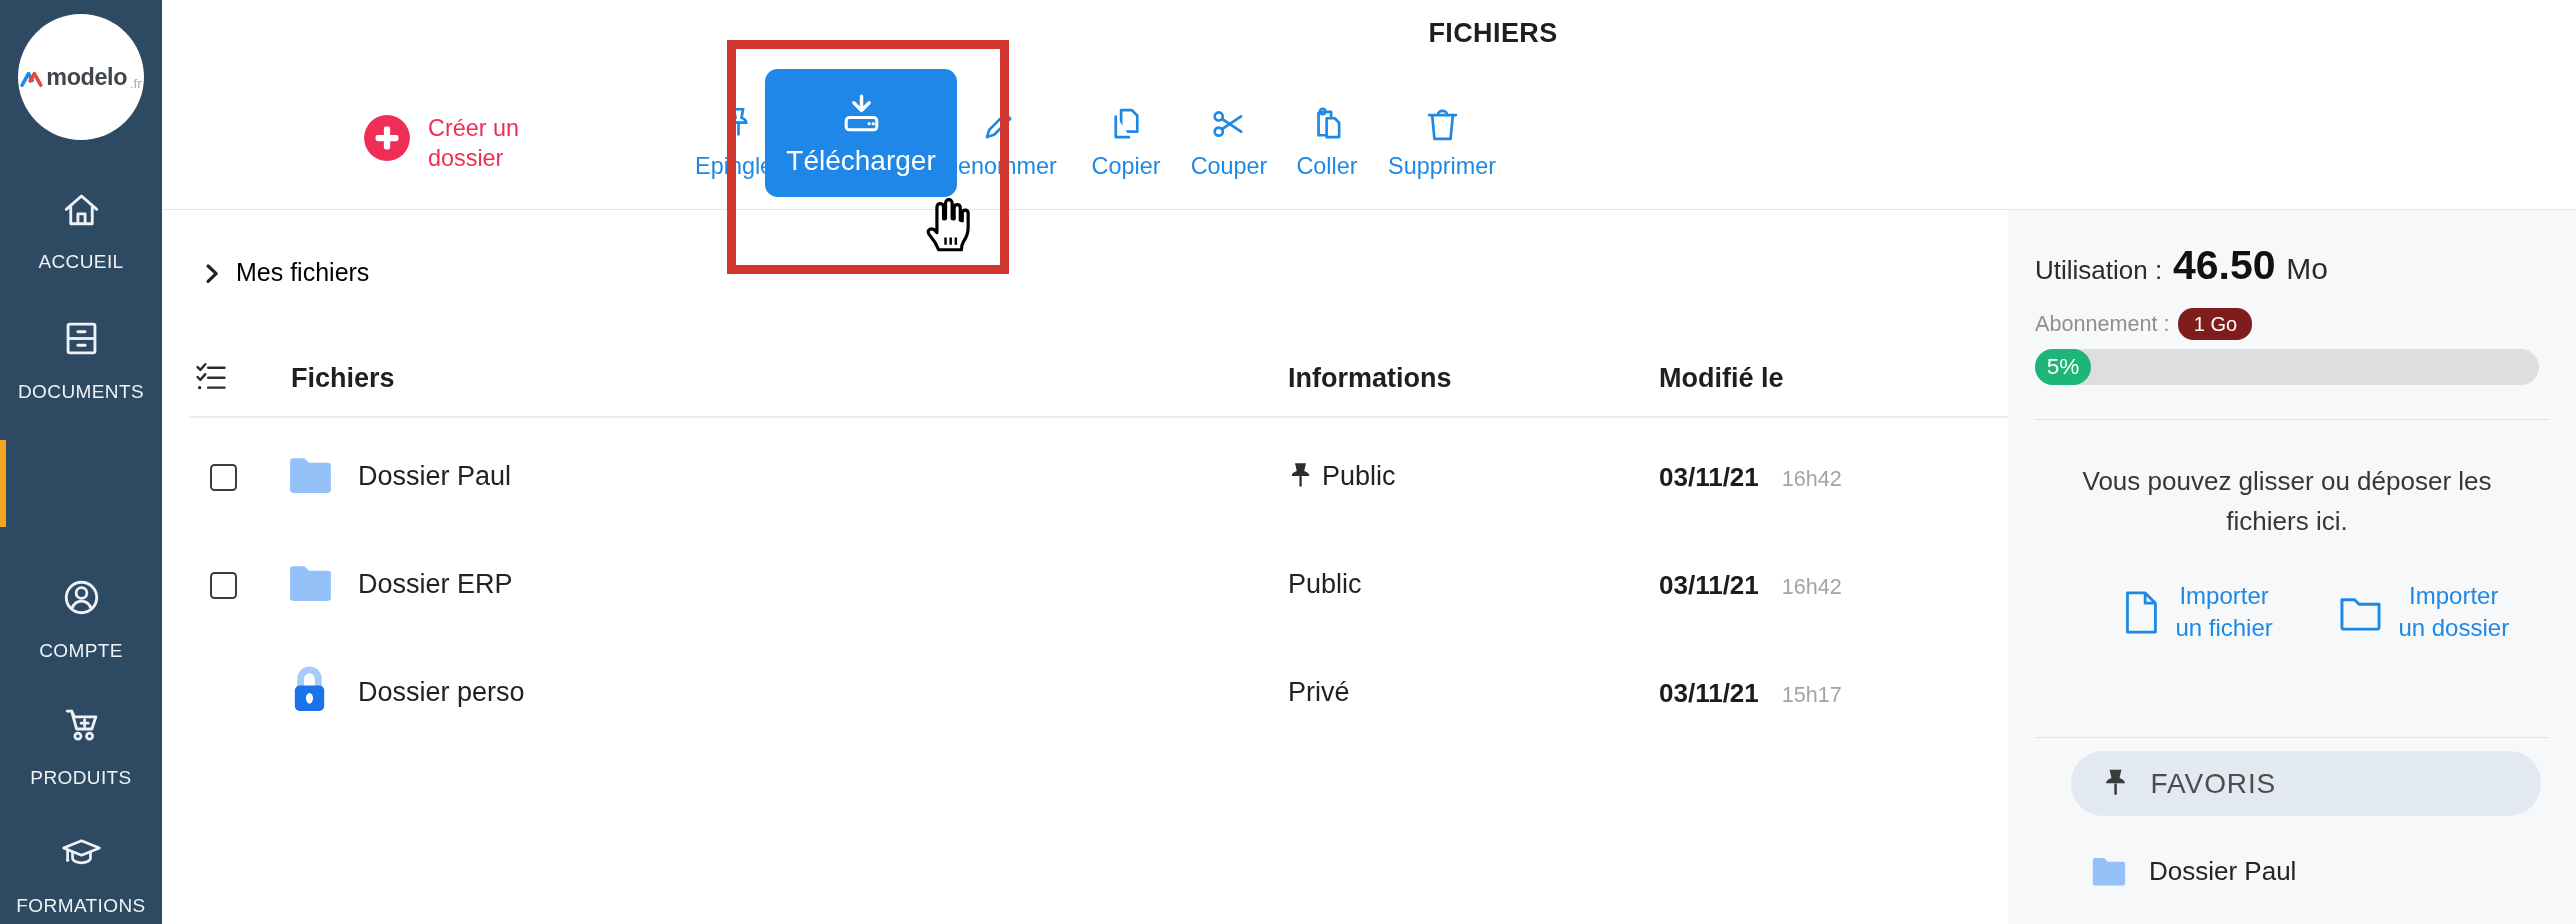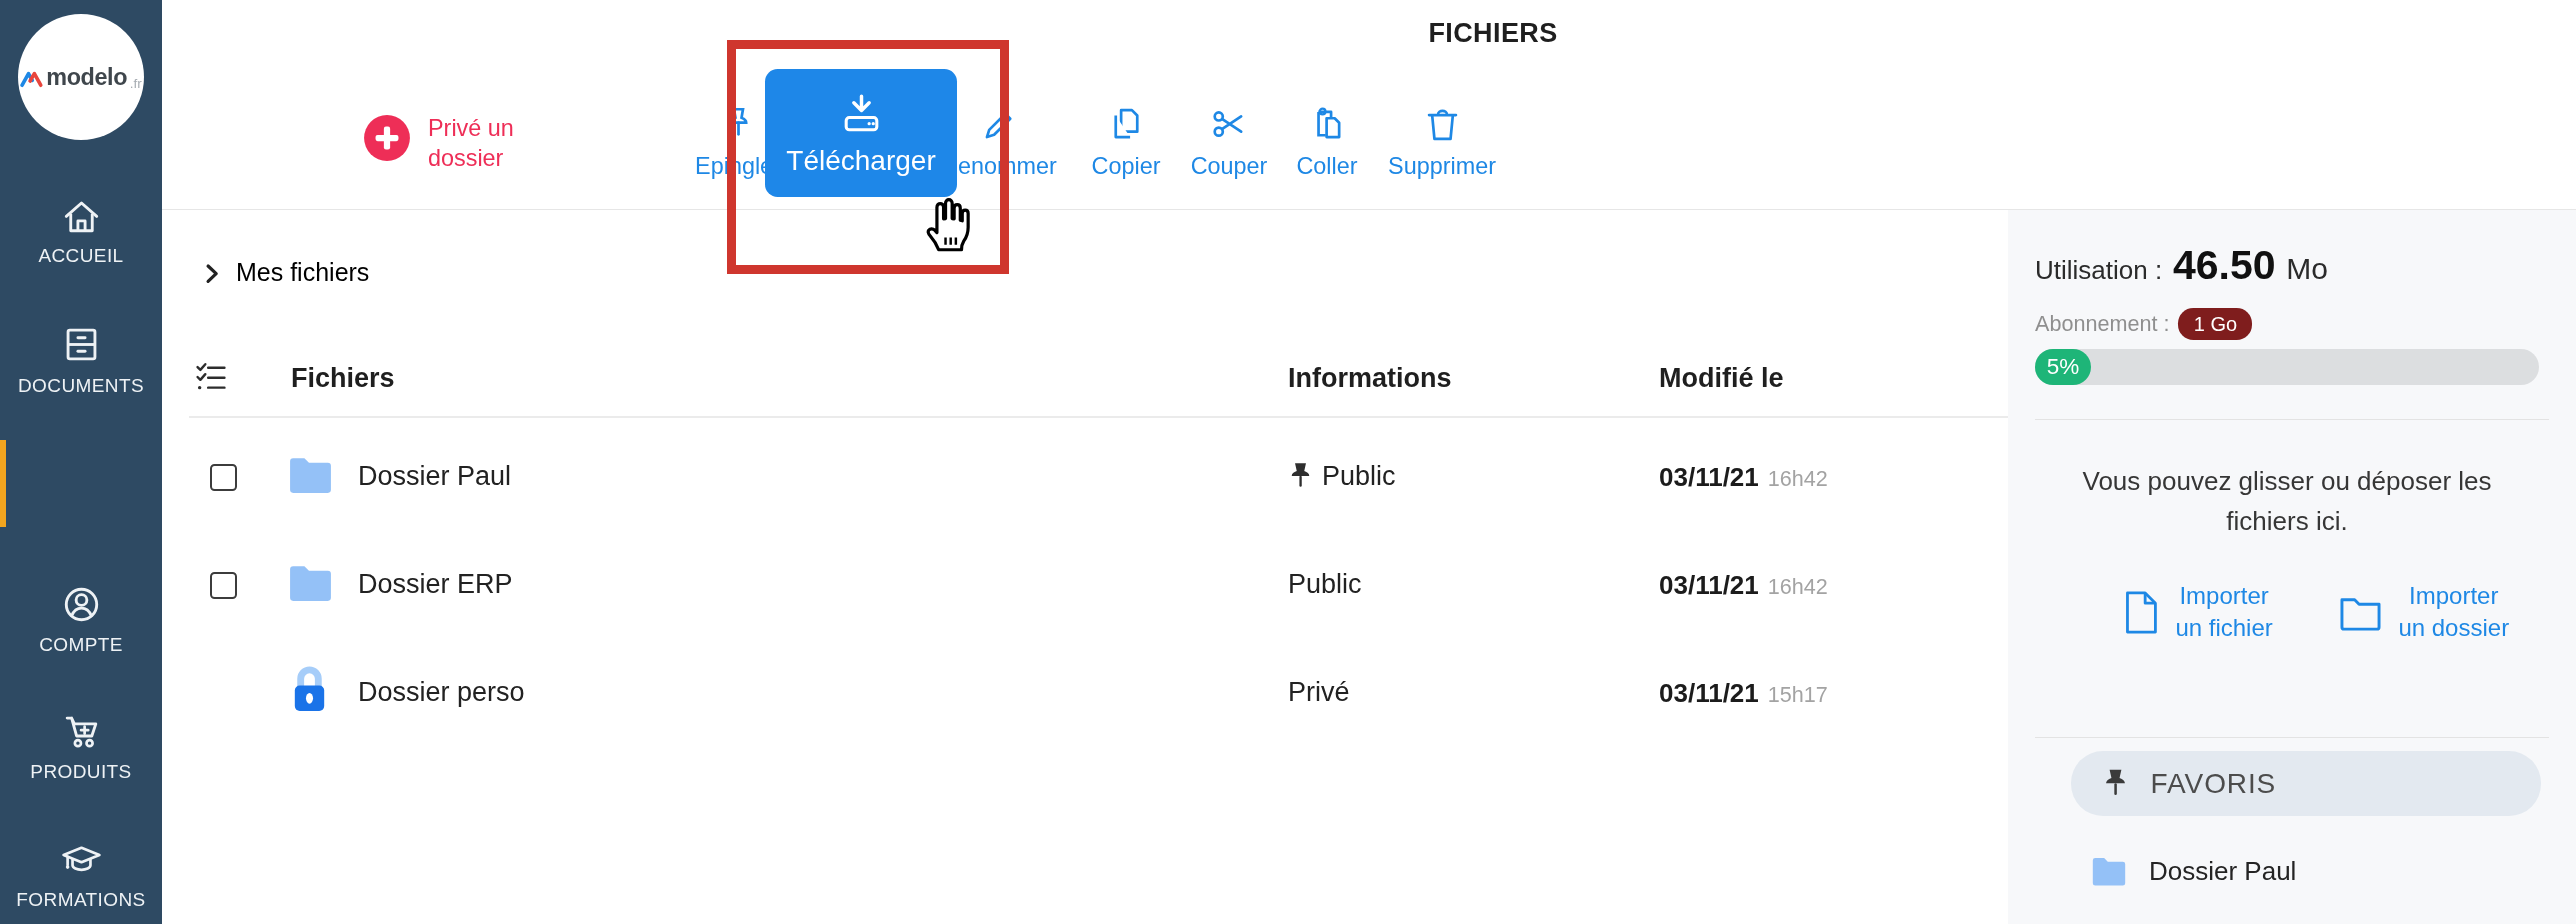--- a/index.html
+++ b/index.html
@@ -9,21 +9,21 @@
     -webkit-font-smoothing:antialiased;
   }
   .abs{position:absolute;}
   
   .sidebar{left:0;top:0;width:162px;height:925px;background:#2e4a63;}
   .logo-circle{left:18px;top:14.4px;width:126px;height:126px;border-radius:50%;background:#ffffff;
     display:flex;align-items:center;justify-content:center;gap:2.7px;}
   .logo-brand{font-size:23.4px;font-weight:700;color:#3f464c;letter-spacing:-0.4px;}
   .logo-tld{font-size:13.5px;color:#a7adb3;align-self:center;margin-top:13px;}
   .nav-item{left:0;width:162px;height:86px;display:flex;flex-direction:column;align-items:center;
-    justify-content:center;gap:8px;color:#eef2f5;cursor:pointer;}
+    justify-content:space-between;gap:8px;color:#eef2f5;cursor:pointer;}
   .nav-item span{font-size:19px;letter-spacing:0.4px;}
   .nav-item.active{color:#f2a51f;}
   .active-bar{left:0;top:440px;width:6.3px;height:87px;background:#f2a51f;}
   
   .header{left:162px;top:0;width:2414px;height:209px;background:#ffffff;border-bottom:0.9px solid #e6e6e6;}
   .page-title{left:1241px;top:18px;width:180px;text-align:center;font-size:27px;font-weight:700;color:#1f1f1f;letter-spacing:0.4px;}
   .tb-item{display:flex;flex-direction:column;align-items:center;gap:7.2px;color:#1e88e5;width:144px;cursor:pointer;}
   .tb-item span{font-size:23.4px;}
   .create-block{left:200px;top:113px;display:flex;align-items:flex-start;gap:16px;cursor:pointer;}
   .create-text{color:#ee2e57;font-size:23.4px;line-height:30px;}
@@ -35,21 +35,21 @@
   
   .crumb-chevron{left:200px;top:262px;}
   .crumb-link{left:236px;top:258px;font-size:25px;color:#000000;cursor:pointer;}
   .th{font-size:27px;font-weight:600;color:#1f1f1f;top:363px;}
   .select-all{left:194px;top:360px;cursor:pointer;}
   .tdiv{left:189px;top:416px;width:1819px;height:1.8px;background:#ebebeb;}
   .checkbox{width:23.4px;height:23.4px;border:2.7px solid #3c3c3c;border-radius:4.5px;background:#fff;cursor:pointer;}
   .fname{font-size:27px;color:#222;}
   .finfo{font-size:27px;color:#222;}
   .fdate{font-size:26px;font-weight:600;color:#1c1c1c;}
-  .ftime{font-size:21.6px;color:#a3a3a3;margin-left:9px;font-weight:400;}
+  .ftime{font-size:21.6px;color:#a3a3a3;margin-left:23px;font-weight:400;}
   
   .rpanel{left:2008px;top:210px;width:568px;height:715px;background:#f7f8fa;}
   .usage-line{left:2035px;top:242px;display:flex;align-items:baseline;gap:10.8px;}
   .usage-label{font-size:26px;color:#2b2b2b;}
   .usage-value{font-size:41px;font-weight:700;color:#111;}
   .usage-unit{font-size:30px;color:#2b2b2b;}
   .abo-line{left:2035px;top:308px;display:flex;align-items:center;gap:9px;}
   .abo-label{font-size:21.6px;color:#8f8f8f;}
   .abo-pill{background:#7f1d1d;color:#fff;font-size:20px;padding:4.5px 15.3px;border-radius:15.3px;}
   .progress{left:2035px;top:349px;width:504px;height:36px;background:#dcdee0;border-radius:18px;}
@@ -134,21 +134,21 @@
 <header class="abs header">
   <div class="abs page-title">FICHIERS</div>
 
   <div class="abs create-block">
     <svg width="50" height="50" viewBox="0 0 48 48">
       <circle cx="24" cy="24" r="22" fill="#ee2e57"></circle>
       <rect x="13" y="21" width="22" height="6" rx="2" fill="#fff"></rect>
       <rect x="21" y="13" width="6" height="22" rx="2" fill="#fff"></rect>
     </svg>
     <div class="create-text">
-      <div>Privé un</div>
+      <div>Créer un</div>
       <div>dossier</div>
     </div>
   </div>
 
 
   <div class="abs tb-item" style="left:504px;top:103px;">
     <svg width="43" height="43" viewBox="0 0 48 48">
       <path d="M19 7 h10 l-1.6 9.5 c3.2 1.3 5.2 3.3 5.2 5.5 H15.4 c0-2.2 2-4.2 5.2-5.5 Z" fill="none" stroke="currentColor" stroke-width="3"></path>
       <path d="M24 22 v13" stroke="currentColor" stroke-width="3" stroke-linecap="round"></path>
     </svg>

